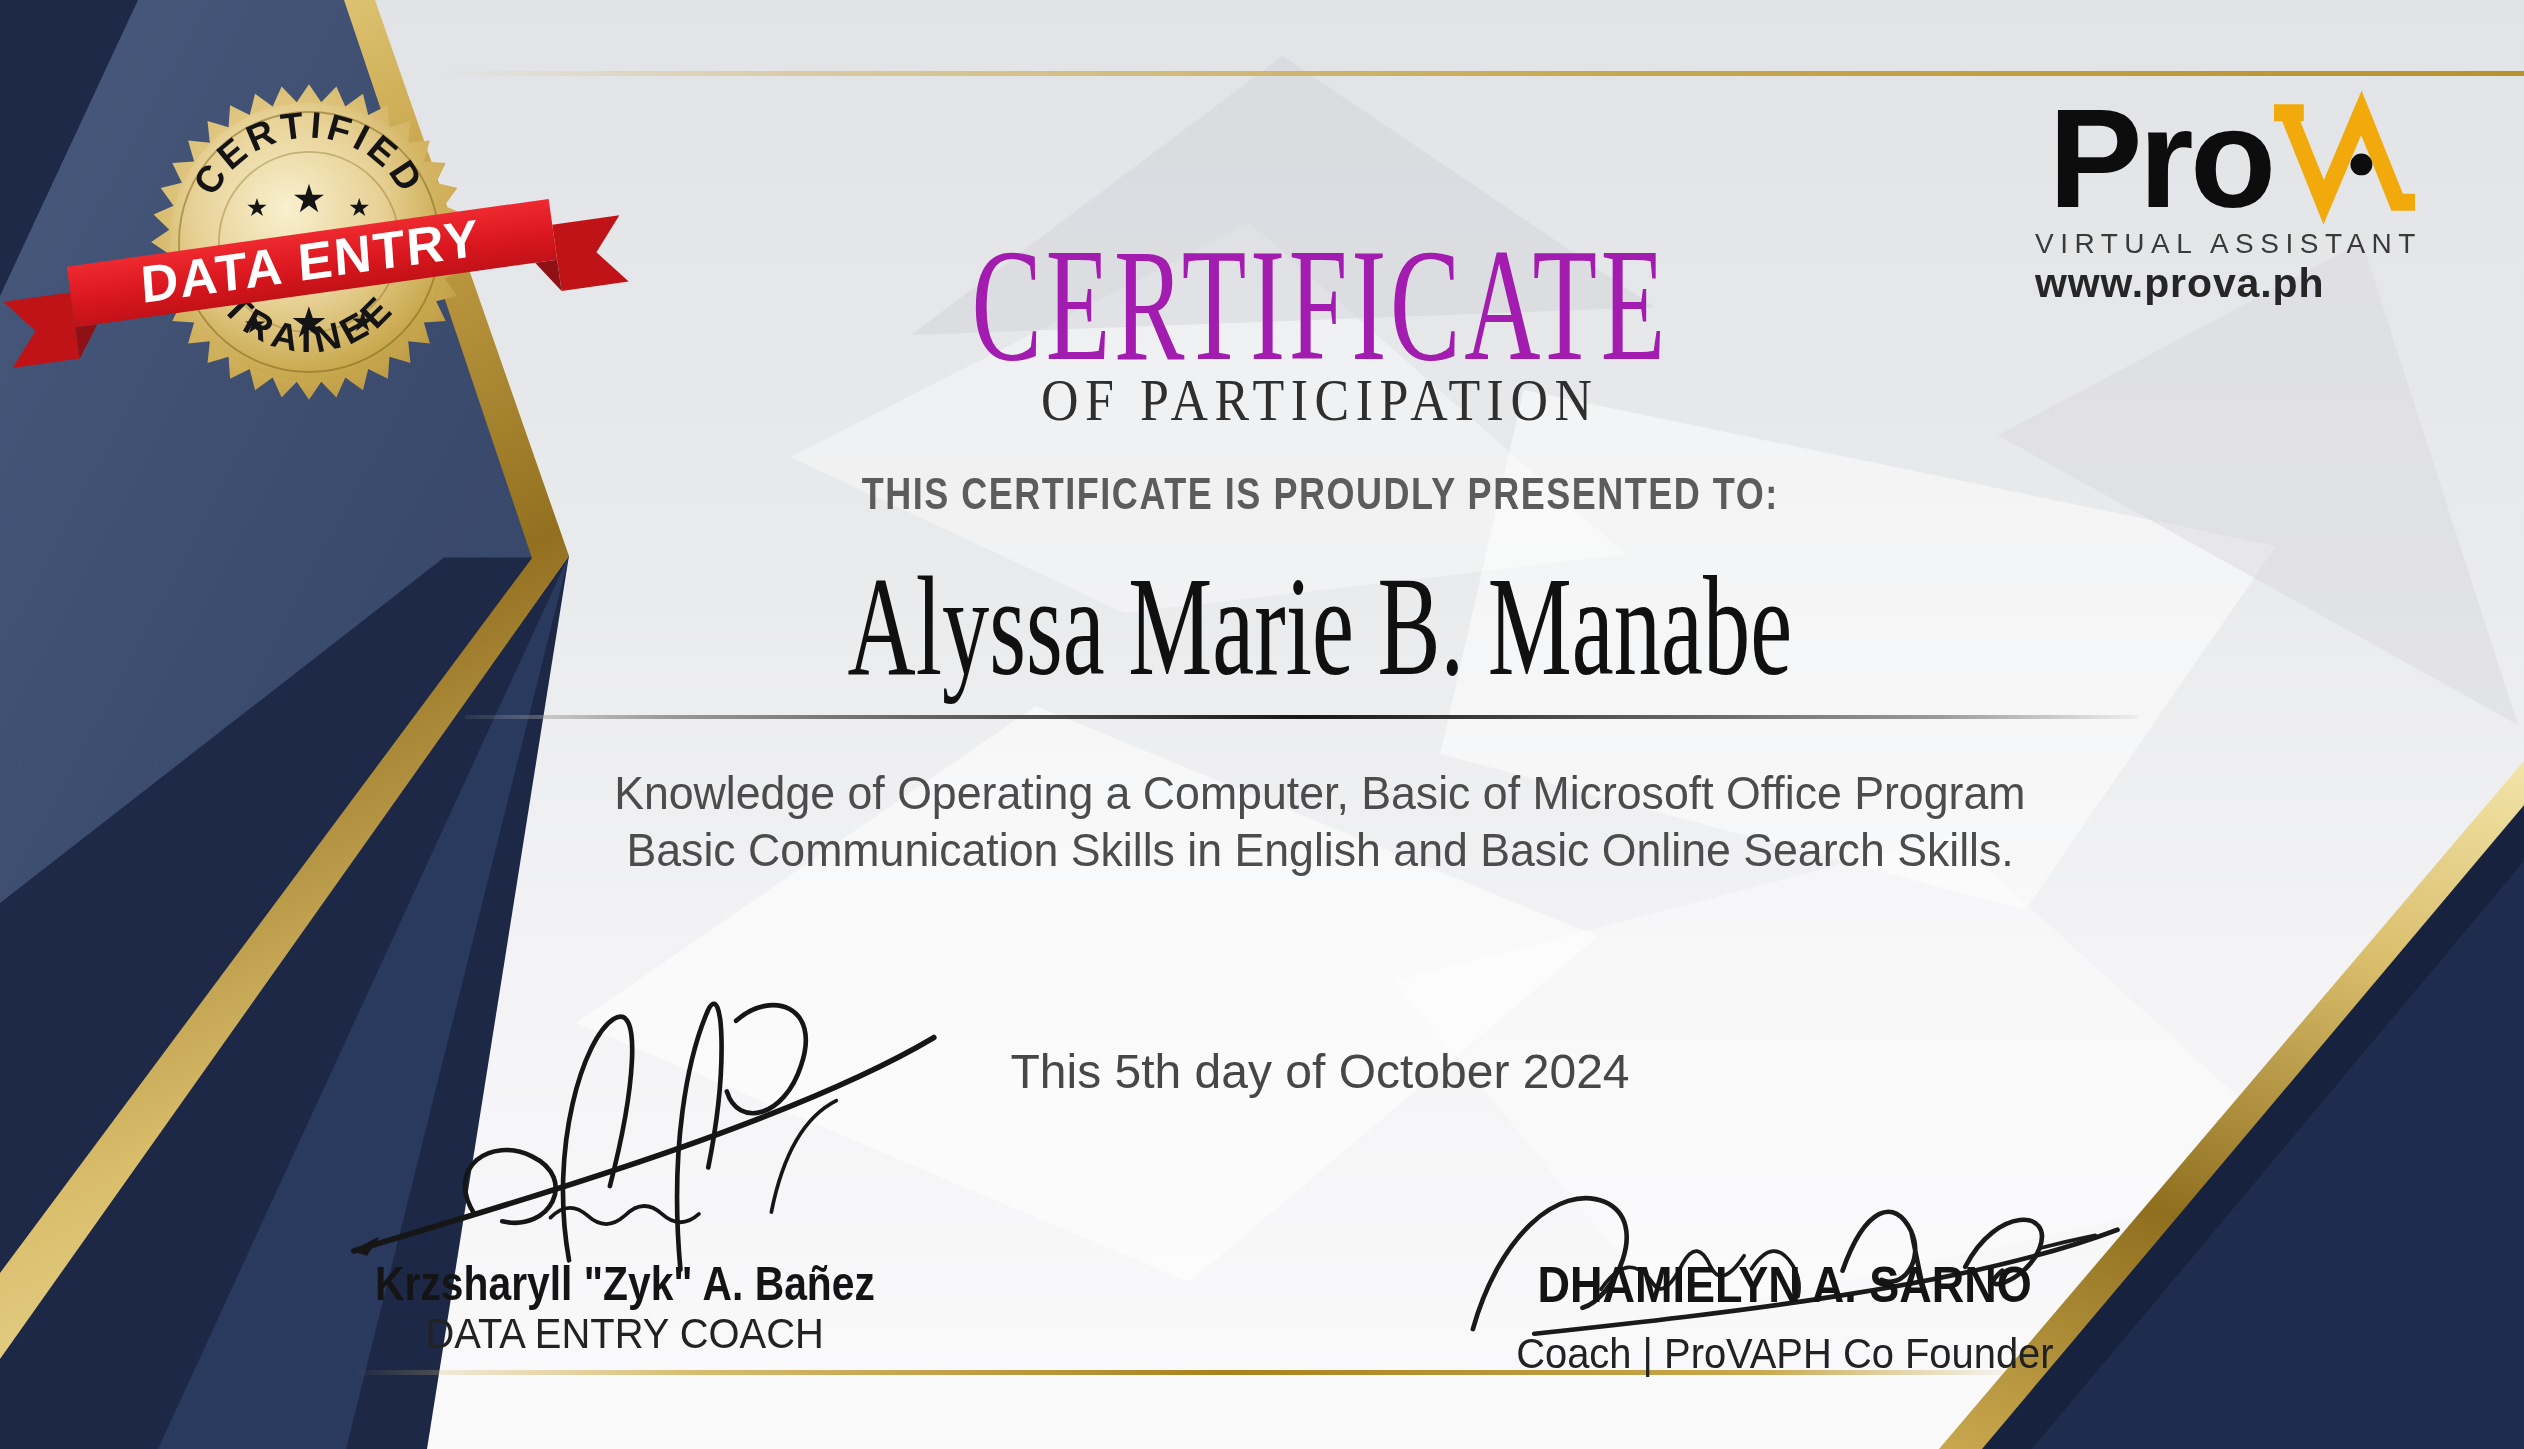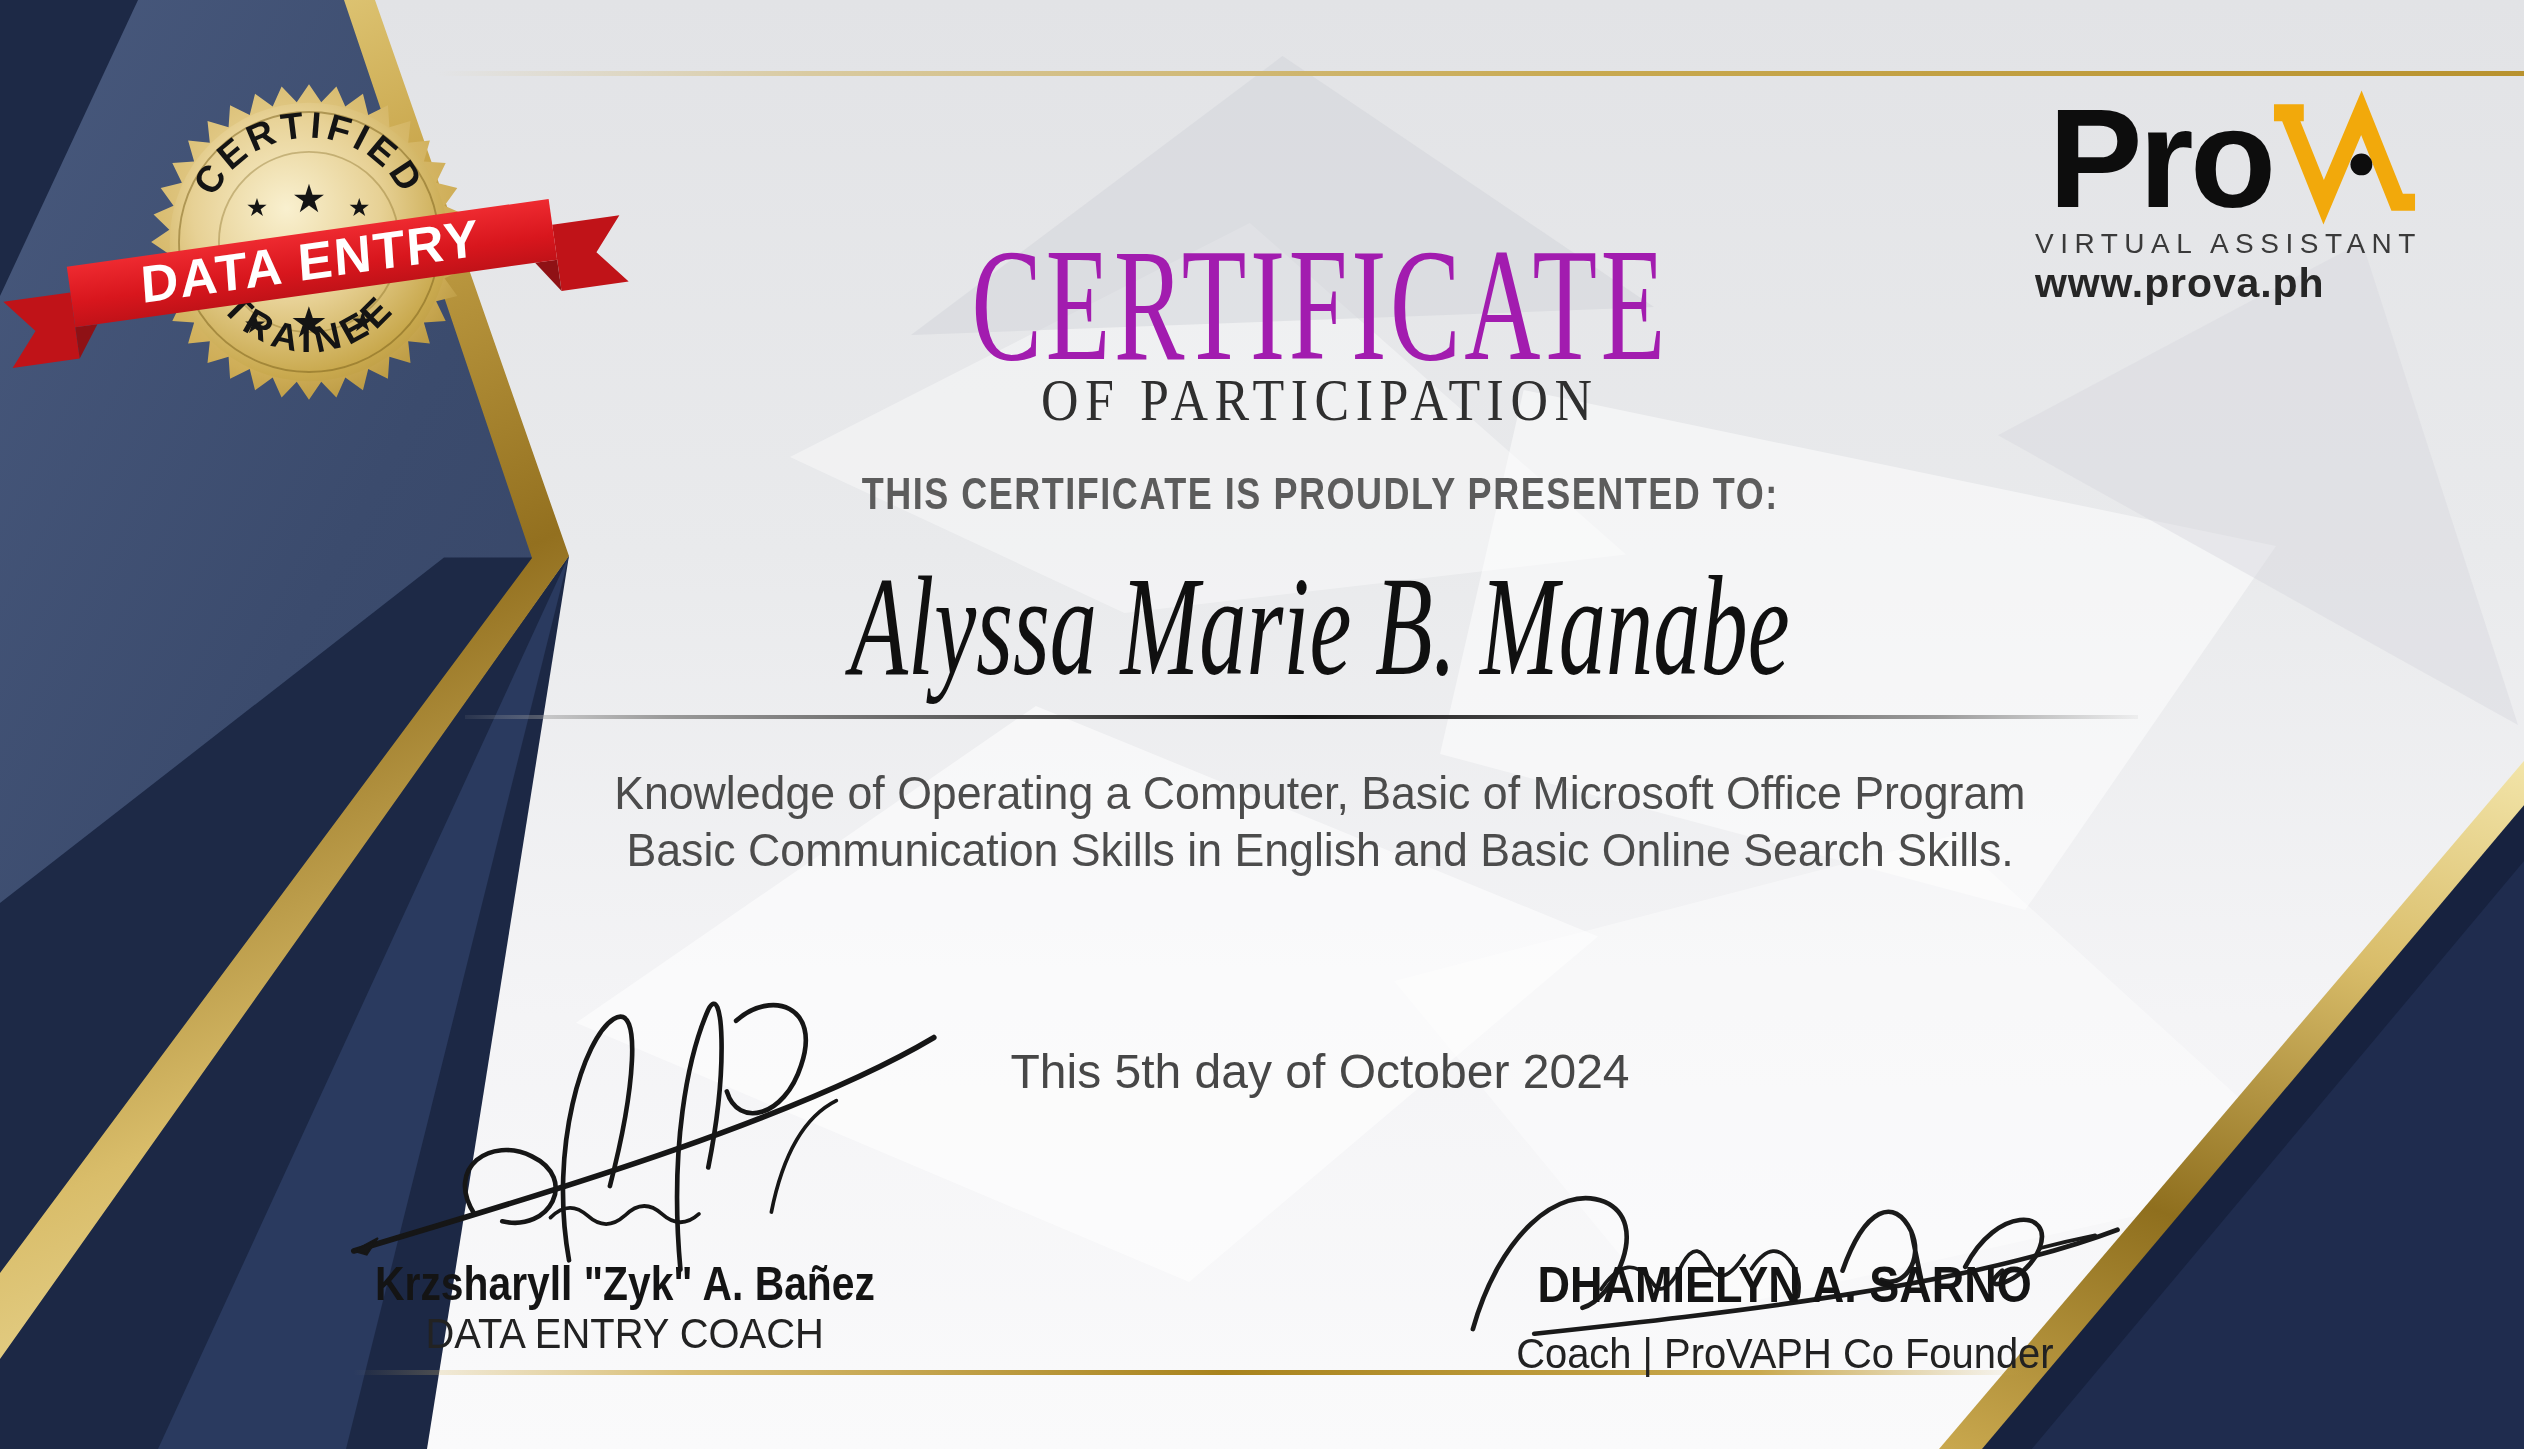--- a/index.html
+++ b/index.html
@@ -47,21 +47,21 @@
   .center-col{left:115px;right:0;text-align:center;}
   .squeeze{display:inline-block;white-space:nowrap;transform-origin:50% 50%;}
   .title{top:223px;font-family:"Liberation Serif",serif;font-size:160px;line-height:164px;
     color:#a21caf;letter-spacing:5.6px;}
   .title .squeeze{transform:scaleX(.66);}
   .subtitle{top:370px;font-family:"Liberation Serif",serif;font-size:59px;line-height:61px;
     color:#2f2f2f;letter-spacing:7.4px;}
   .subtitle .squeeze{transform:scaleX(.88);}
   .presented{top:470px;font-size:45px;line-height:48px;color:#5c5c5c;letter-spacing:1.9px;font-weight:bold;}
   .presented .squeeze{transform:scaleX(.8);}
-  .recipient{top:554px;font-family:"Liberation Serif",serif;font-style:italic;font-size:141px;
+  .recipient{top:554px;font-family:"Liberation Serif",serif;font-size:141px;
     line-height:145px;color:#101010;}
   .recipient .squeeze{transform:scaleX(.67);}
   .divider{left:465px;top:715px;width:1673px;height:3.7px;
     background:linear-gradient(90deg,rgba(160,160,160,.1) 0%,#9a9a9a 12%,#161616 50%,#9a9a9a 88%,rgba(160,160,160,.1) 100%);}
   .desc{top:764px;font-size:47px;line-height:57px;color:#4c4c4c;}
   .desc .squeeze{transform:scaleX(.95);}
   .dateline{top:1044px;font-size:48px;color:#474747;text-decoration:underline;}
   
   .signame{top:1256px;font-size:48px;font-weight:bold;color:#141414;width:743px;text-align:center;}
   .signame.left{left:253px;} .signame.left .squeeze{transform:scaleX(.85);}

